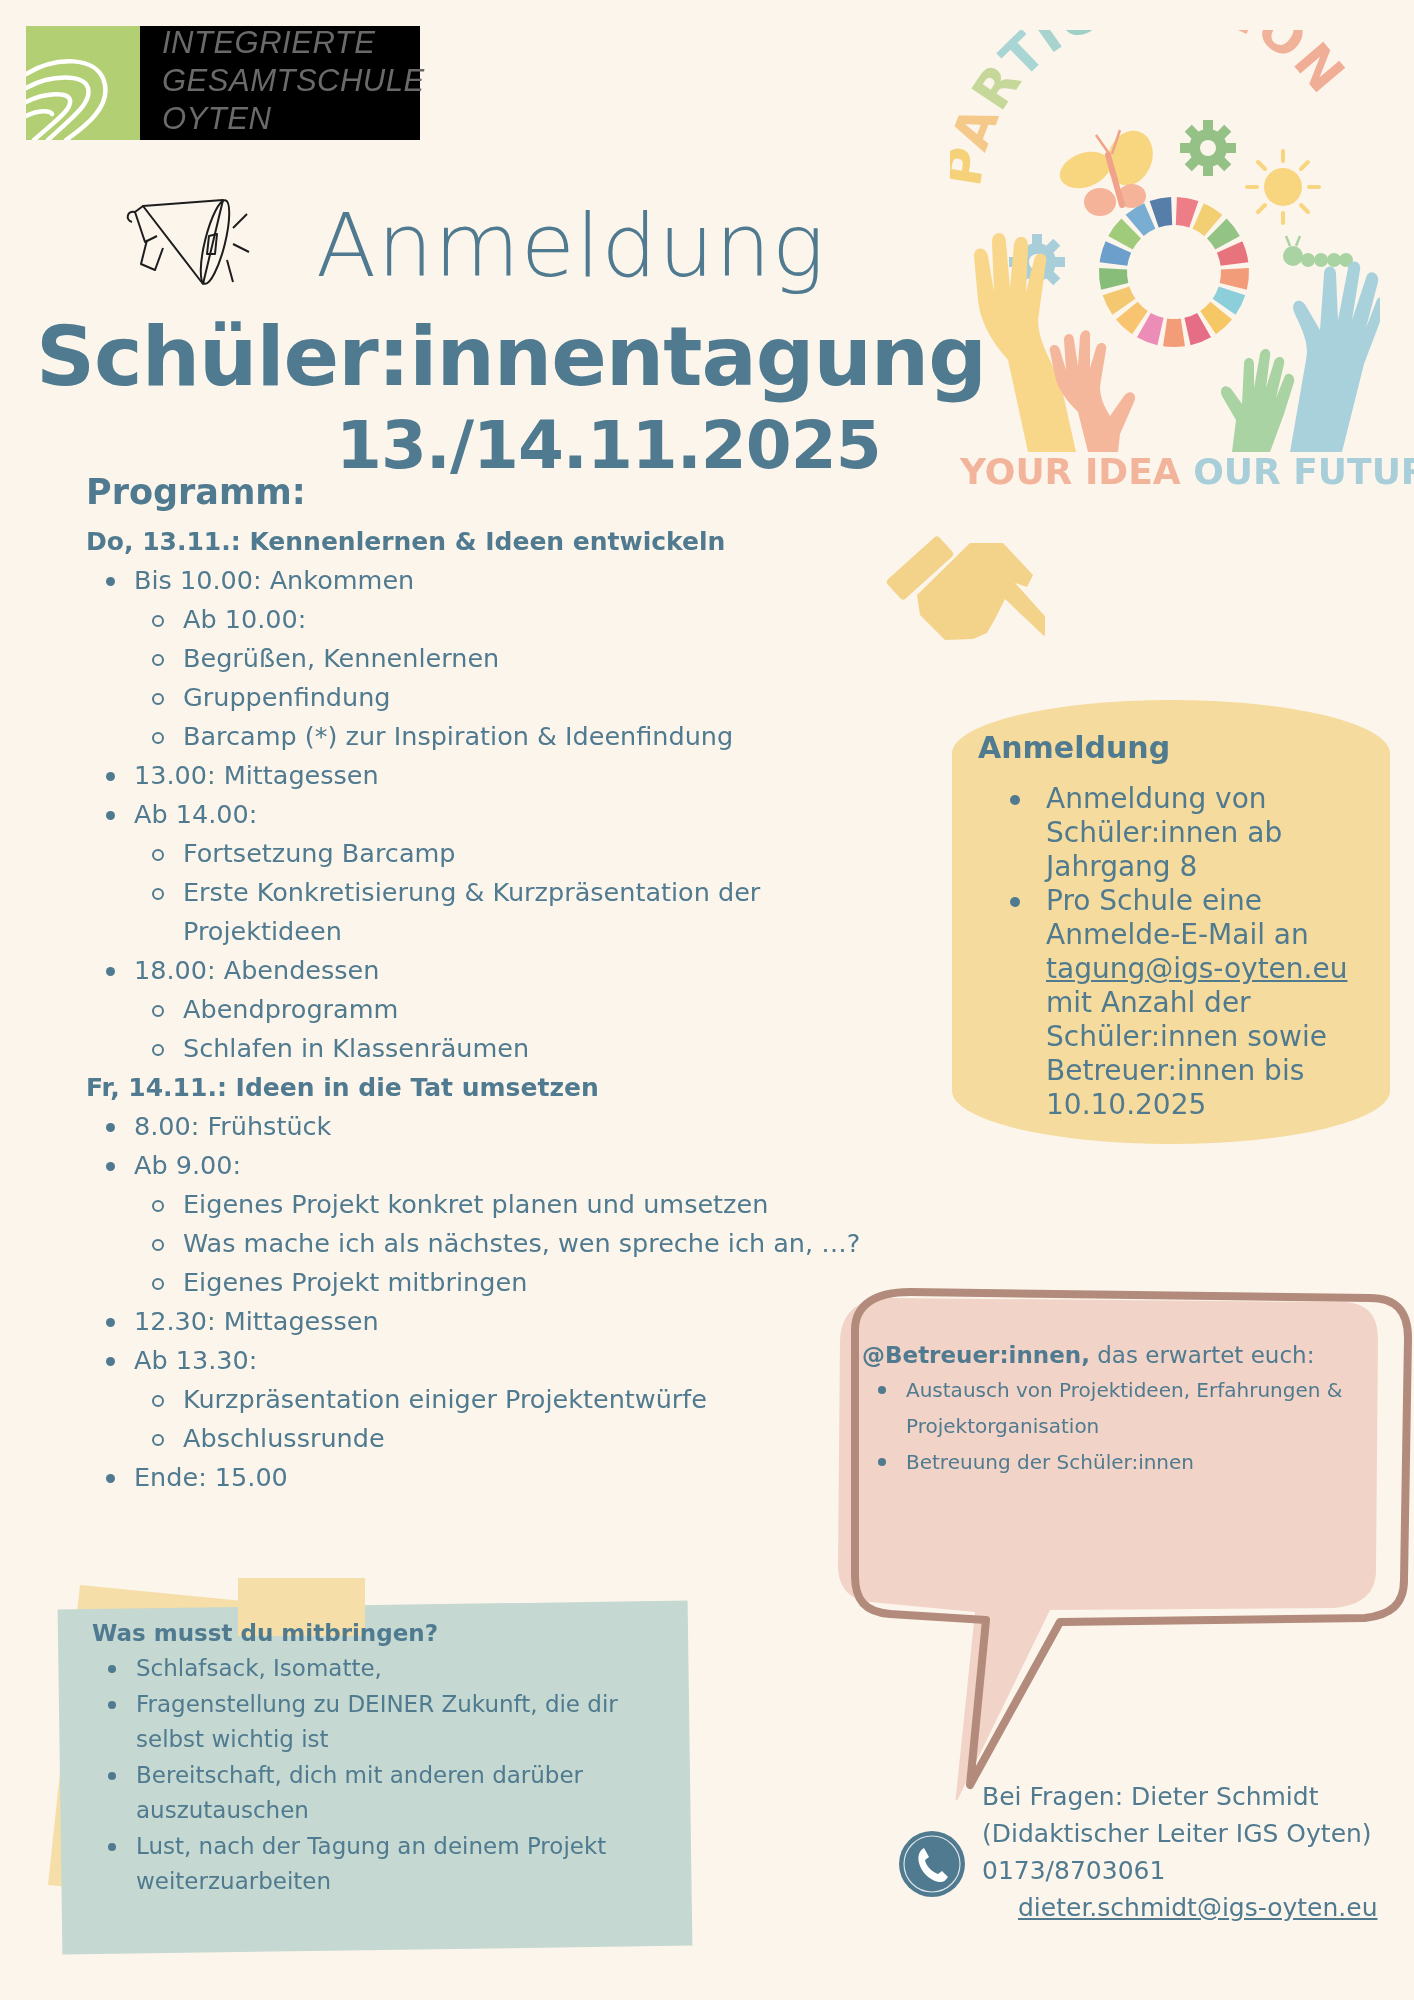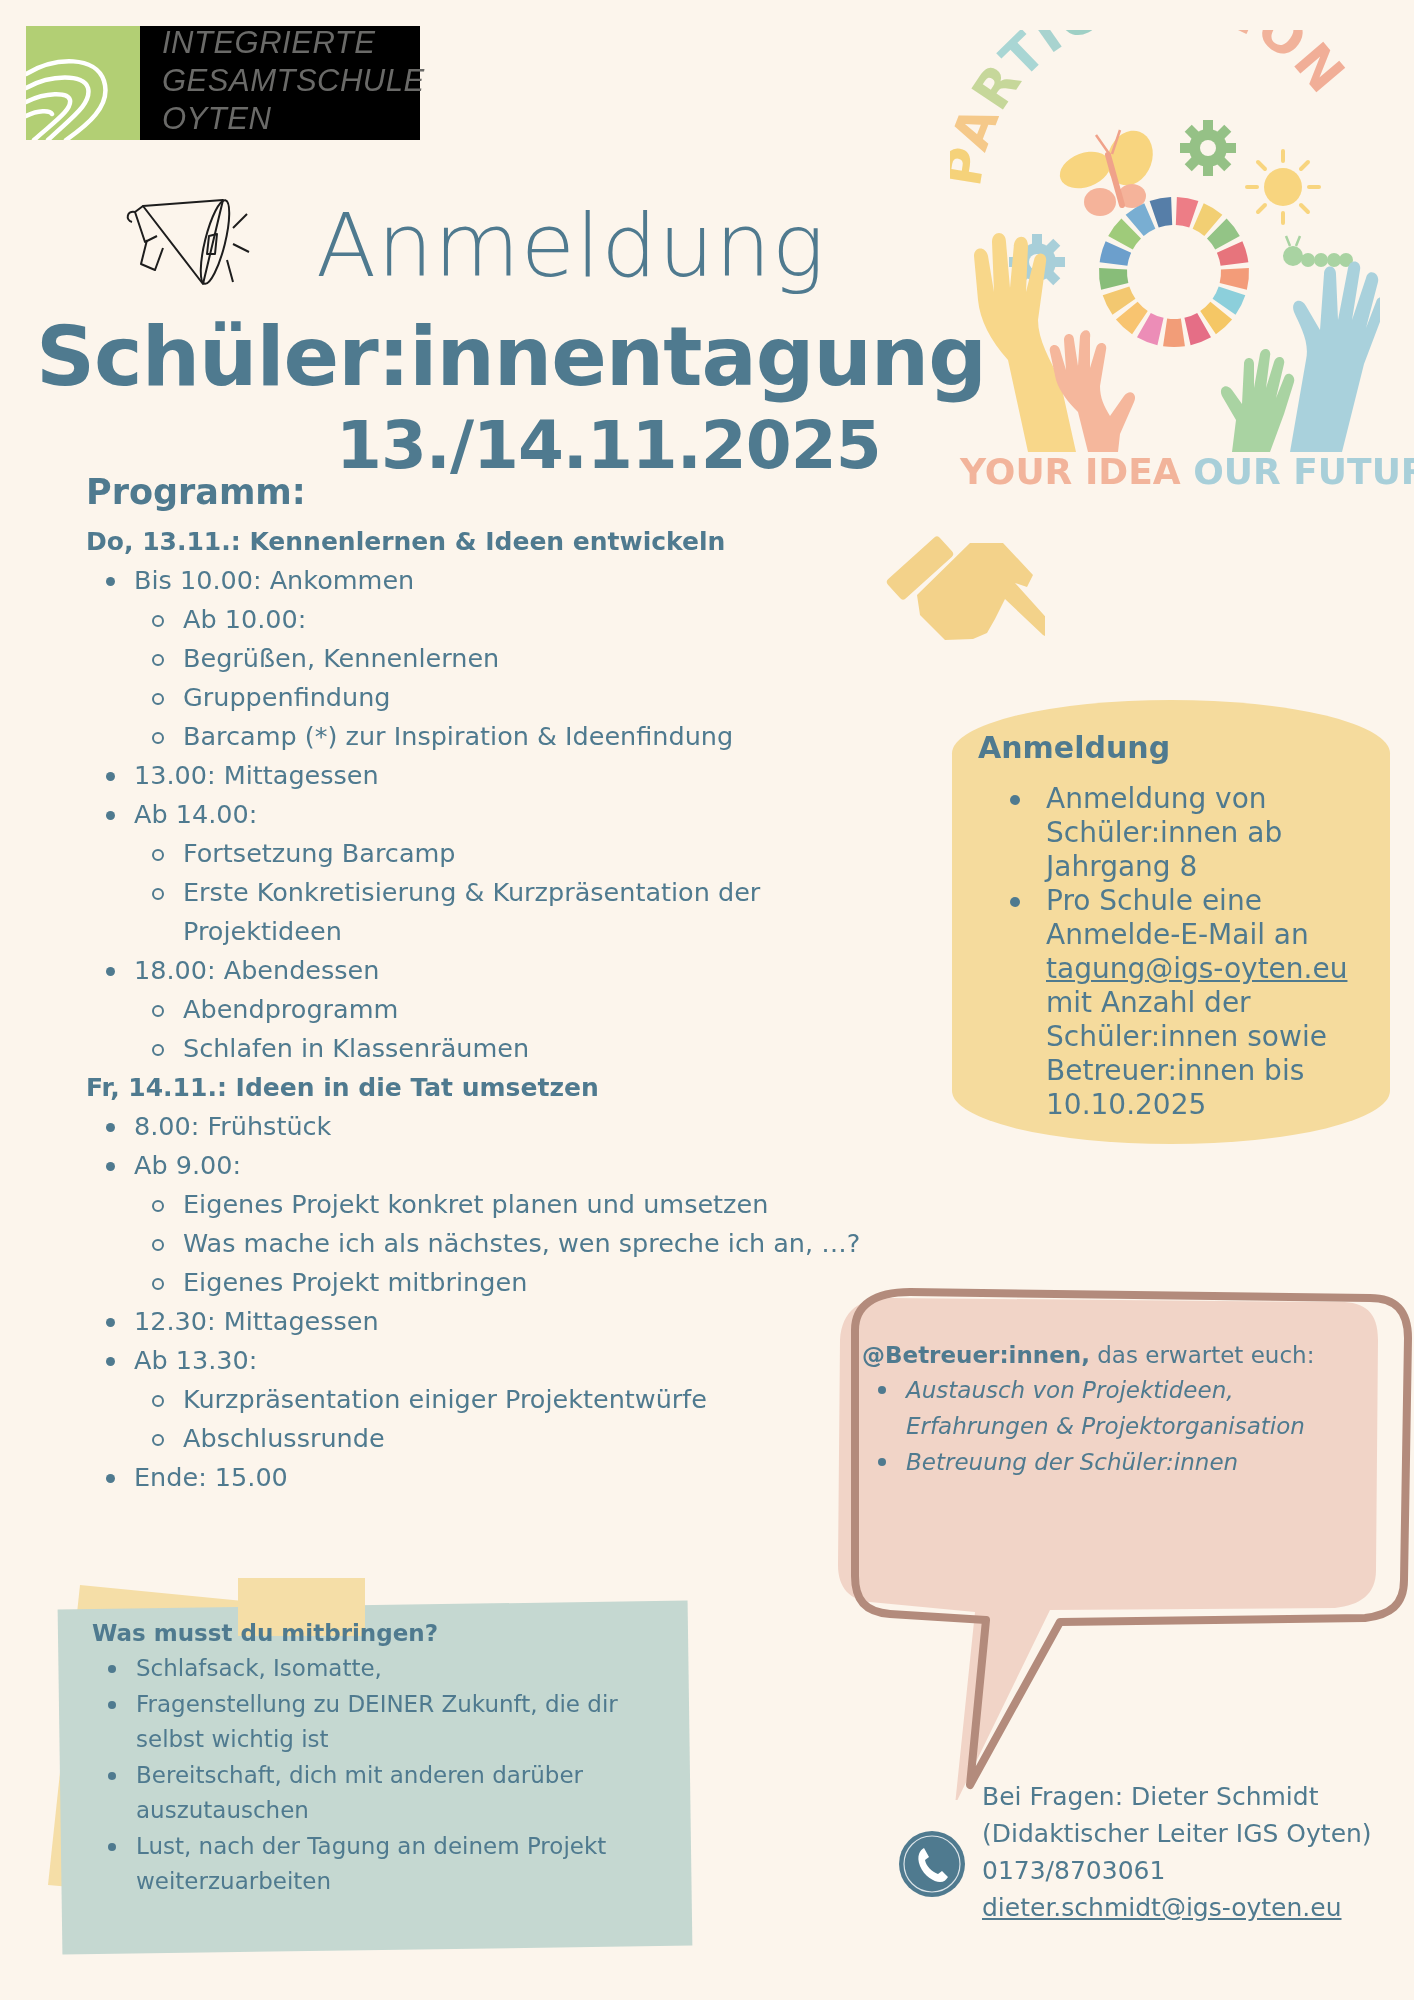--- a/index.html
+++ b/index.html
@@ -47,36 +47,36 @@
   .anm-list { margin: 16px; padding: 0; list-style: none; }
   .anm-item { position: relative; padding-left: 52px; font-size: 28px; line-height: 34px; }
   .anm-item .dot { position: absolute; left: 16px; top: 13px; width: 10px; height: 10px; border-radius: 50%; background: #4f7a8f; }
   .anm-email { font-weight: normal; text-decoration: underline; }
 
   
   .betr-svg { left: 820px; top: 1280px; width: 594px; height: 520px; }
   .betr-text { left: 862px; top: 1338px; width: 520px; }
   .betr-head { font-size: 23px; line-height: 34px; white-space: nowrap; }
   .betr-head b { font-weight: bold; }
-  .betr-item { position: relative; padding-left: 44px; font-size: 23px; line-height: 36px; font-style: italic; }
+  .betr-item { position: relative; padding-left: 44px; font-size: 20px; line-height: 36px; }
   .betr-item .dot { position: absolute; left: 16px; top: 14px; width: 8px; height: 8px; border-radius: 50%; background: #4f7a8f; }
 
   
   .note-back { left: 48px; top: 1585px; width: 640px; height: 355px; }
   .note-front { left: 60px; top: 1605px; width: 630px; height: 345px; background: #c5d8d1; transform: rotate(-0.8deg); }
   .note-tape { left: 238px; top: 1578px; width: 127px; height: 58px; background: #f5dea7; }
   .note-text { left: 92px; top: 1615px; width: 570px; }
   .note-title { font-weight: bold; font-size: 23px; line-height: 36px; white-space: nowrap; }
   .note-item { position: relative; padding-left: 44px; font-size: 23px; line-height: 35.5px; }
   .note-item .dot { position: absolute; left: 16px; top: 14px; width: 8px; height: 8px; border-radius: 50%; background: #4f7a8f; }
 
   
   .phone-icon { left: 898px; top: 1830px; width: 68px; height: 68px; }
   .contact { left: 982px; top: 1778px; font-size: 25px; line-height: 37px; white-space: nowrap; }
-  .contact-email { text-decoration: underline; }
+  .contact-email { text-decoration: underline; margin-left: 36px; }
 </style>
 </head>
 <body>
 
 <div class="abs logo">
   <div class="logo-mark">
     <svg width="114" height="114" viewBox="0 0 114 114">
       <g fill="none" stroke="#ffffff" stroke-width="4.5" stroke-linecap="round">
         <path d="M0 48 C30 30, 70 30, 78 55 C86 80, 60 100, 40 114"></path>
         <path d="M0 62 C25 48, 58 48, 62 62 C66 78, 45 92, 22 114"></path>

